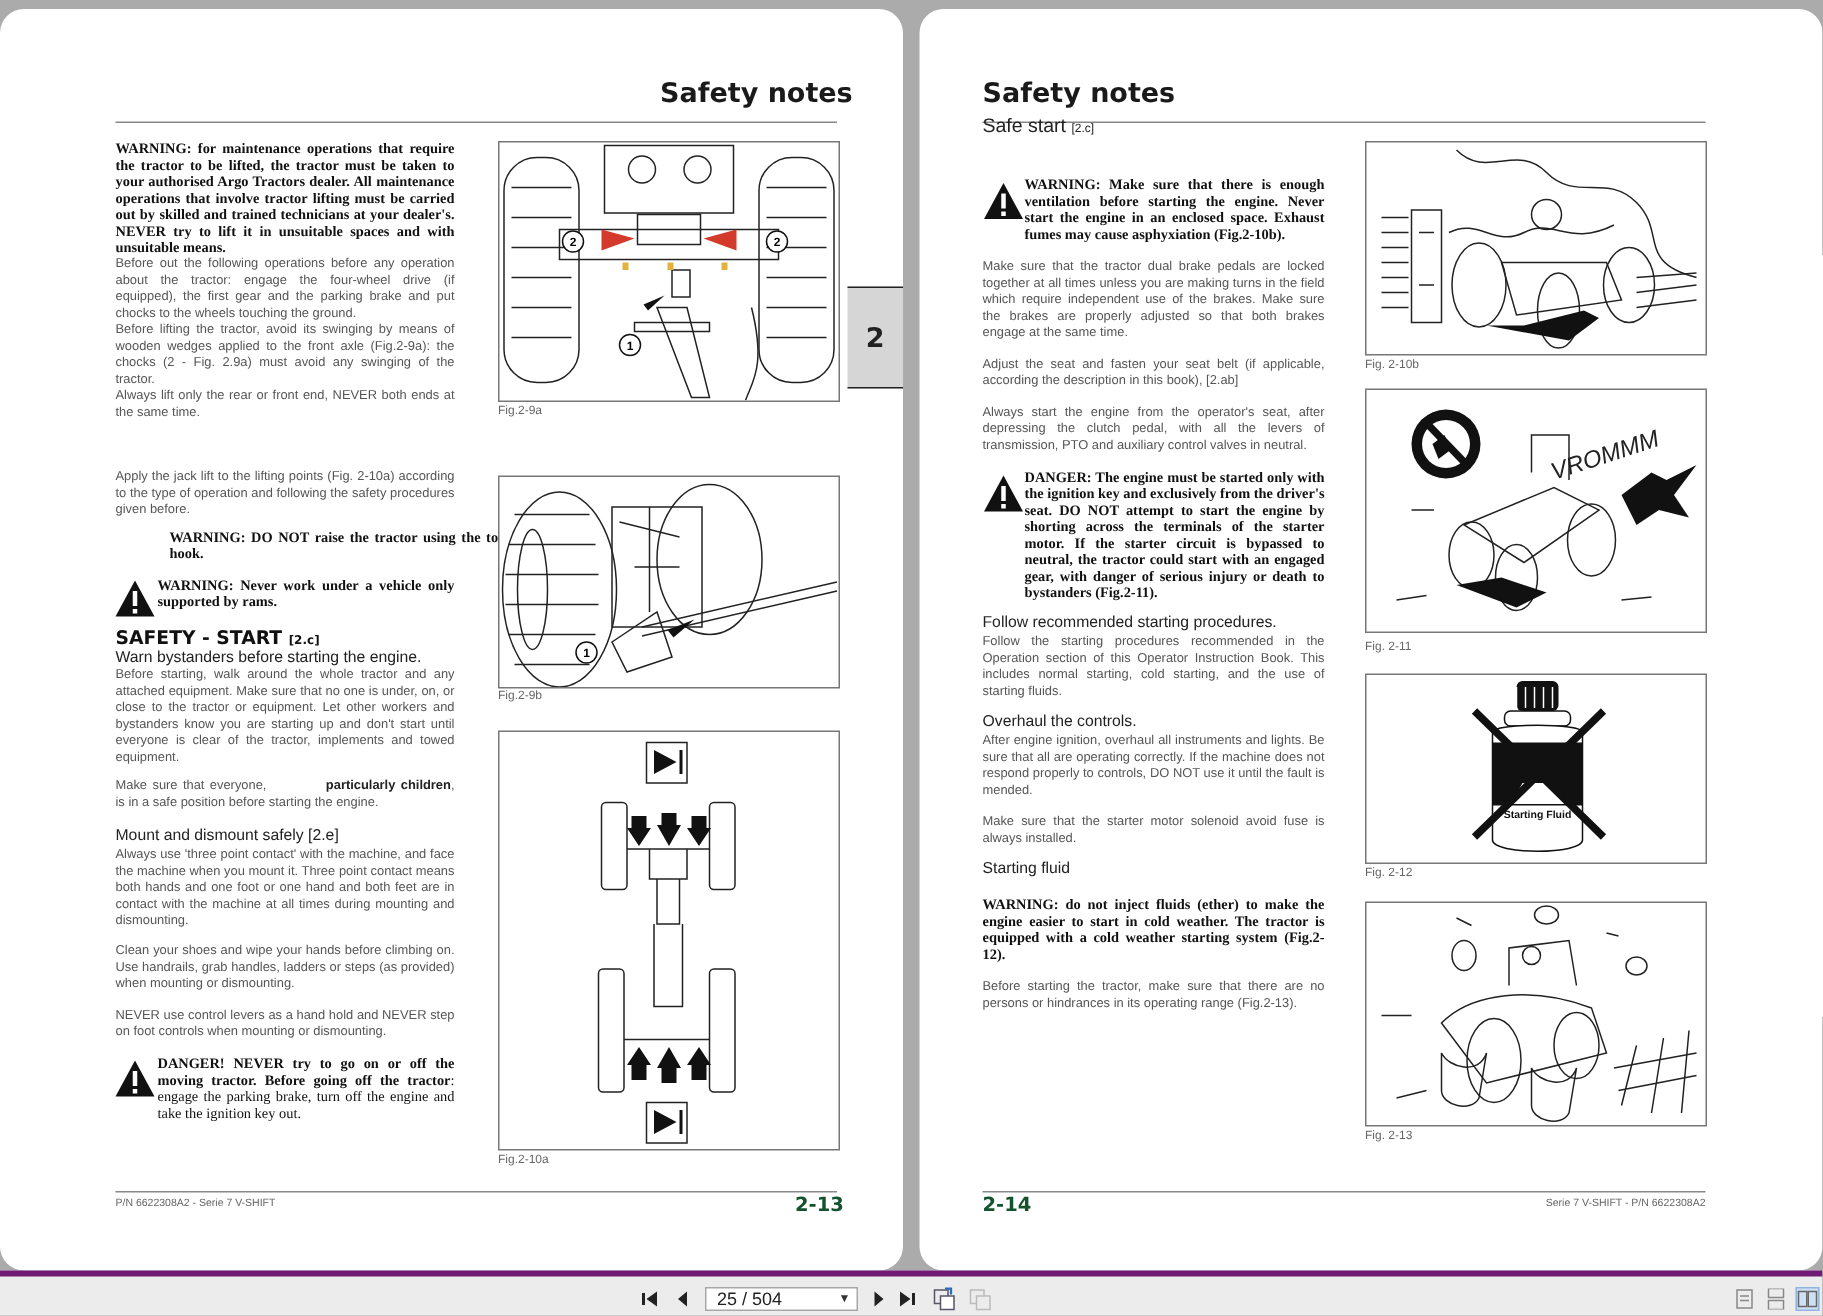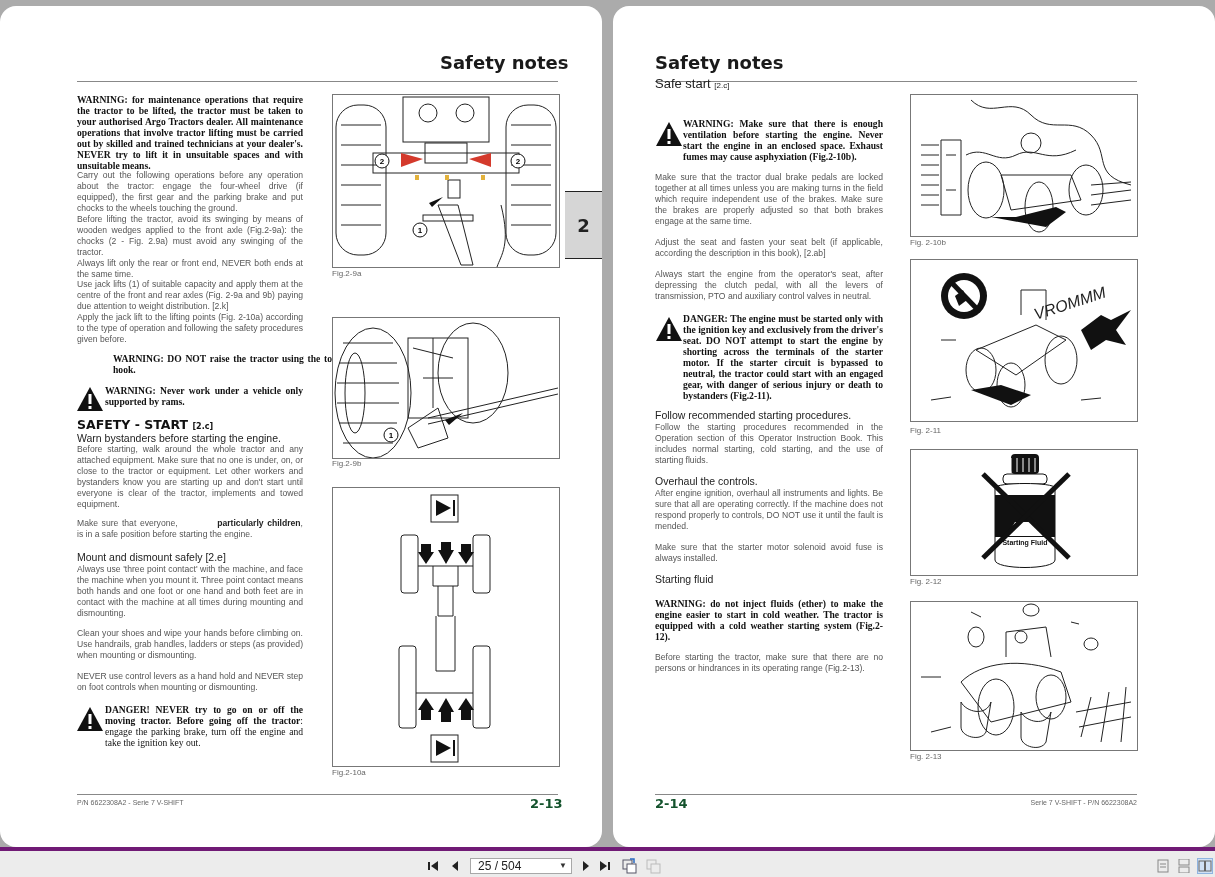--- a/index.html
+++ b/index.html
@@ -29,24 +29,23 @@
 </style>
 </head>
 <body>
 
 <div class="page" id="page-left">
   <div class="abs title" style="left:440px;top:46px;">Safety notes</div>
   <div class="rule" style="left:77px;top:75px;width:481px;"></div>
 
   <div class="abs serif-b" style="left:77px;top:88px;width:226px;">WARNING: for maintenance operations that require the tractor to be lifted, the tractor must be taken to your authorised Argo Tractors dealer. All maintenance operations that involve tractor lifting must be carried out by skilled and trained technicians at your dealer's. NEVER try to lift it in unsuitable spaces and with unsuitable means.</div>
 
-  <div class="abs body" style="left:77px;top:164px;width:226px;">Carry out the following operations before any operation about the tractor: engage the four-wheel drive (if equipped), the first gear and the parking brake and put chocks to the wheels touching the ground.</div>
+  <div class="abs body" style="left:77px;top:164px;width:226px;">Before out the following operations before any operation about the tractor: engage the four-wheel drive (if equipped), the first gear and the parking brake and put chocks to the wheels touching the ground.</div>
   <div class="abs body" style="left:77px;top:208px;width:226px;">Before lifting the tractor, avoid its swinging by means of wooden wedges applied to the front axle (Fig.2-9a): the chocks (2 - Fig. 2.9a) must avoid any swinging of the tractor.</div>
   <div class="abs body" style="left:77px;top:252px;width:226px;">Always lift only the rear or front end, NEVER both ends at the same time.</div>
-  <div class="abs body" style="left:77px;top:273px;width:226px;">Use jack lifts (1) of suitable capacity and apply them at the centre of the front and rear axles (Fig. 2-9a and 9b) paying due attention to weight distribution. [2.k]</div>
   <div class="abs body" style="left:77px;top:306px;width:226px;">Apply the jack lift to the lifting points (Fig. 2-10a) according to the type of operation and following the safety procedures given before.</div>
 
   <div class="abs serif-b" style="left:77px;top:347px;width:226px;margin-left:36px;">WARNING: DO NOT raise the tractor using the tow hook.</div>
 
   <svg class="warn-icon" style="left:76px;top:380px;" viewBox="0 0 28 26">
     <polygon points="14,1 27,25 1,25" fill="#111"></polygon>
       <rect x="12.5" y="8" width="3" height="10" fill="#fff"></rect>
       <rect x="12.5" y="20" width="3" height="3" fill="#fff"></rect>
   </svg>
   <div class="abs serif-b" style="left:105px;top:379px;width:198px;">WARNING: Never work under a vehicle only supported by rams.</div>

